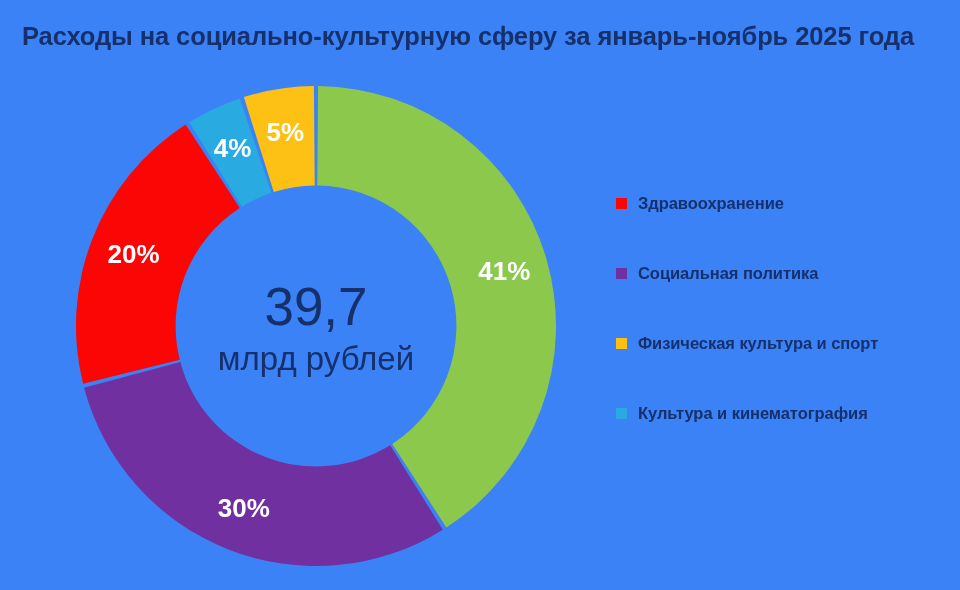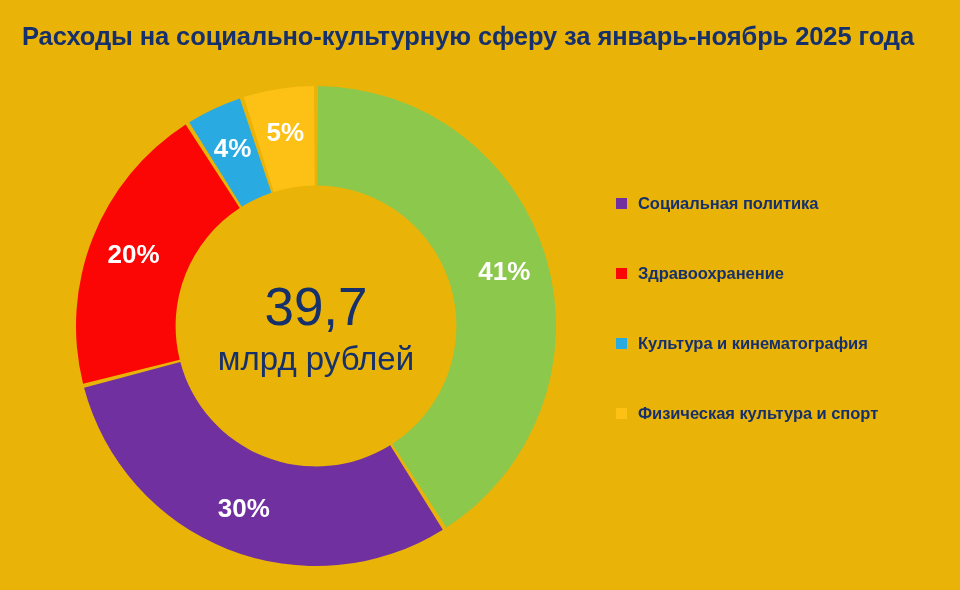--- a/index.html
+++ b/index.html
@@ -12,21 +12,21 @@
     width: 960px;
     height: 590px;
     overflow: hidden;
     font-family: "Liberation Sans", sans-serif;
     -webkit-font-smoothing: antialiased;
   }
   .page {
     position: relative;
     width: 960px;
     height: 590px;
-    background: #eab308;
+    background: #3b82f6;
   }
   .chart-title {
     position: absolute;
     left: 22px;
     top: 22px;
     width: 920px;
     font-size: 25.5px;
     font-weight: bold;
     color: #16306b;
     letter-spacing: -0.1px;
@@ -116,30 +116,30 @@
           <text class="slice-label" x="160.47232169793025" y="66.4946481554262">4%</text>
           <text class="slice-label" x="213.31131238626764" y="50.23925209540829">5%</text>
         </g>
       <text class="center-value" x="244" y="224">39,7</text>
       <text class="center-unit" x="244" y="276">млрд рублей</text>
     </svg>
   </div>
 
   <div class="legend" id="legend">
       <div class="legend-item">
+        <span class="legend-swatch" style="background: rgb(251, 5, 5);"></span>
+        <span class="legend-label">Здравоохранение</span>
+      </div>
+      <div class="legend-item">
         <span class="legend-swatch" style="background: rgb(112, 48, 160);"></span>
         <span class="legend-label">Социальная политика</span>
       </div>
       <div class="legend-item">
-        <span class="legend-swatch" style="background: rgb(251, 5, 5);"></span>
-        <span class="legend-label">Здравоохранение</span>
+        <span class="legend-swatch" style="background: rgb(253, 192, 20);"></span>
+        <span class="legend-label">Физическая культура и спорт</span>
       </div>
       <div class="legend-item">
         <span class="legend-swatch" style="background: rgb(41, 171, 226);"></span>
         <span class="legend-label">Культура и кинематография</span>
-      </div>
-      <div class="legend-item">
-        <span class="legend-swatch" style="background: rgb(253, 192, 20);"></span>
-        <span class="legend-label">Физическая культура и спорт</span>
       </div>
     </div>
 
 </div>
 
 </body></html>

